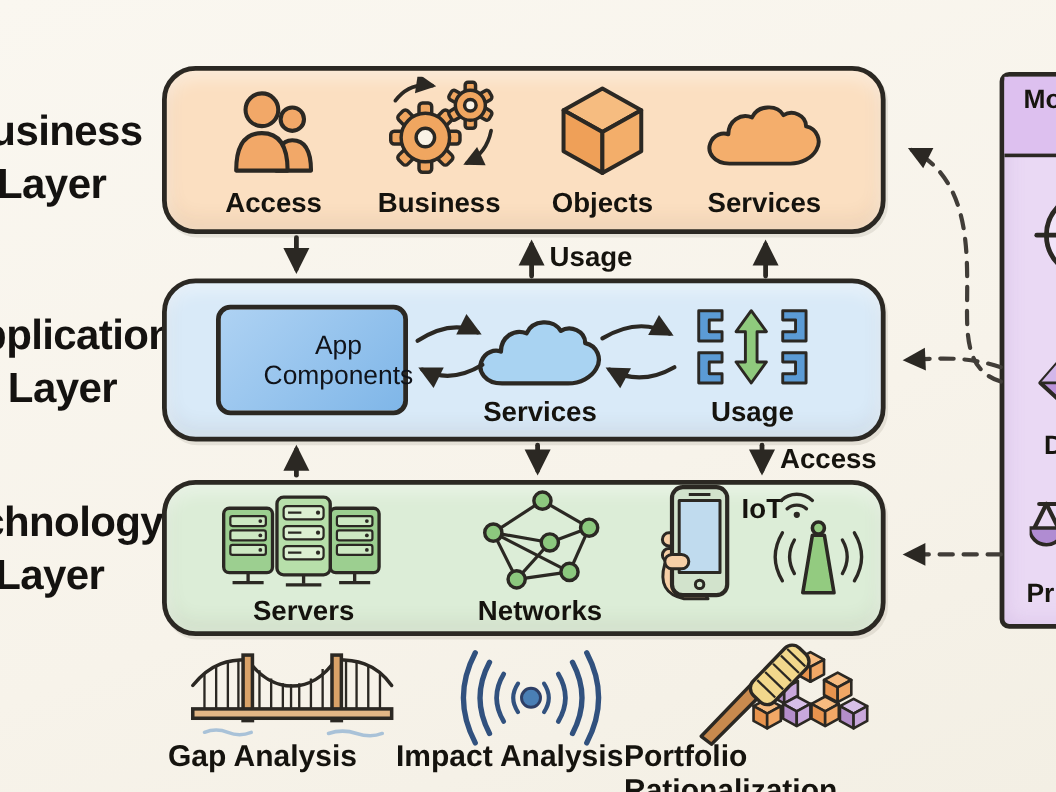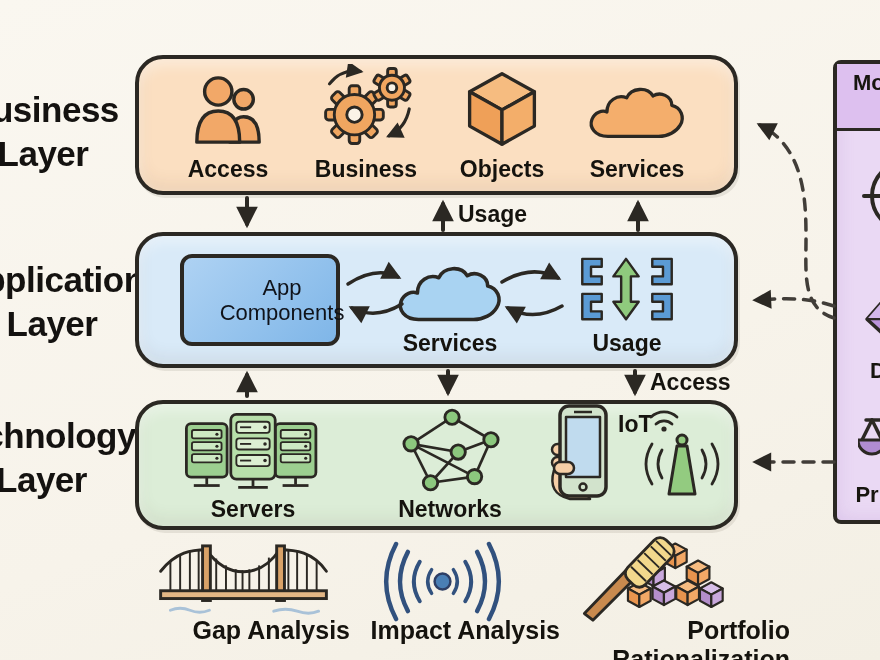--- a/index.html
+++ b/index.html
@@ -10,21 +10,21 @@
                text-align:center;color:#141210;letter-spacing:-0.5px;}
   .layer-box{position:absolute;left:135px;width:603px;border:4px solid #2b2823;
              border-radius:28px;box-sizing:border-box;
              box-shadow:2px 3px 0 rgba(70,58,44,0.10), inset 0 6px 14px rgba(255,255,255,0.45), inset 0 -8px 16px rgba(90,70,50,0.08);}
   .box-business{top:55px;height:140px;background:#fbdfc1;}
   .box-application{top:232px;height:136px;background:#d9eaf8;}
   .box-technology{top:400px;height:130px;background:#dcedd7;}
   .icon{position:absolute;}
   .item-label{position:absolute;font-size:23px;font-weight:700;text-align:center;color:#15130e;}
   .rel-label{position:absolute;font-size:23px;font-weight:700;color:#15130e;}
-  .footer-label{position:absolute;font-size:25px;font-weight:700;text-align:right;color:#15130e;}
+  .footer-label{position:absolute;font-size:25px;font-weight:700;text-align:left;color:#15130e;}
   .app-comp{position:absolute;left:180px;top:254px;width:160px;height:92px;box-sizing:border-box;
             background:linear-gradient(135deg,#aed2f3 0%,#7fb6e8 100%);
             border:4px solid #2b2823;border-radius:12px;display:flex;align-items:center;justify-content:center;
             text-align:center;font-size:22px;font-weight:400;line-height:1.15;color:#10131a;padding-left:44px;}
   .side-panel{position:absolute;left:833px;top:60px;width:150px;height:464px;box-sizing:border-box;
               background:#ead9f4;border:4px solid #2b2823;border-radius:8px;
               box-shadow:inset 0 0 18px rgba(150,100,190,0.18);}
   .side-header{height:64px;background:#ddc0ef;border-bottom:3px solid #2b2823;
                display:flex;flex-direction:column;align-items:center;justify-content:center;
                font-size:22px;font-weight:700;line-height:1.2;text-align:center;}

